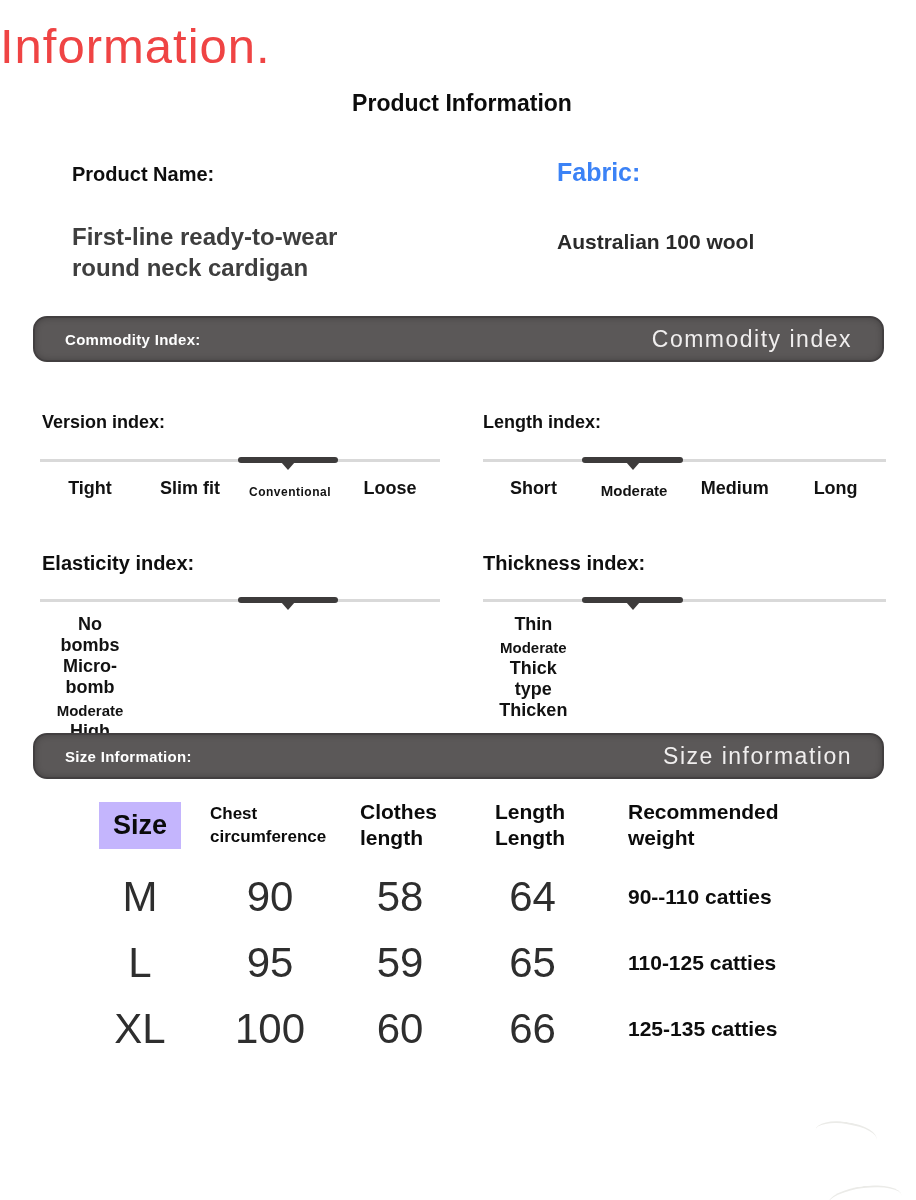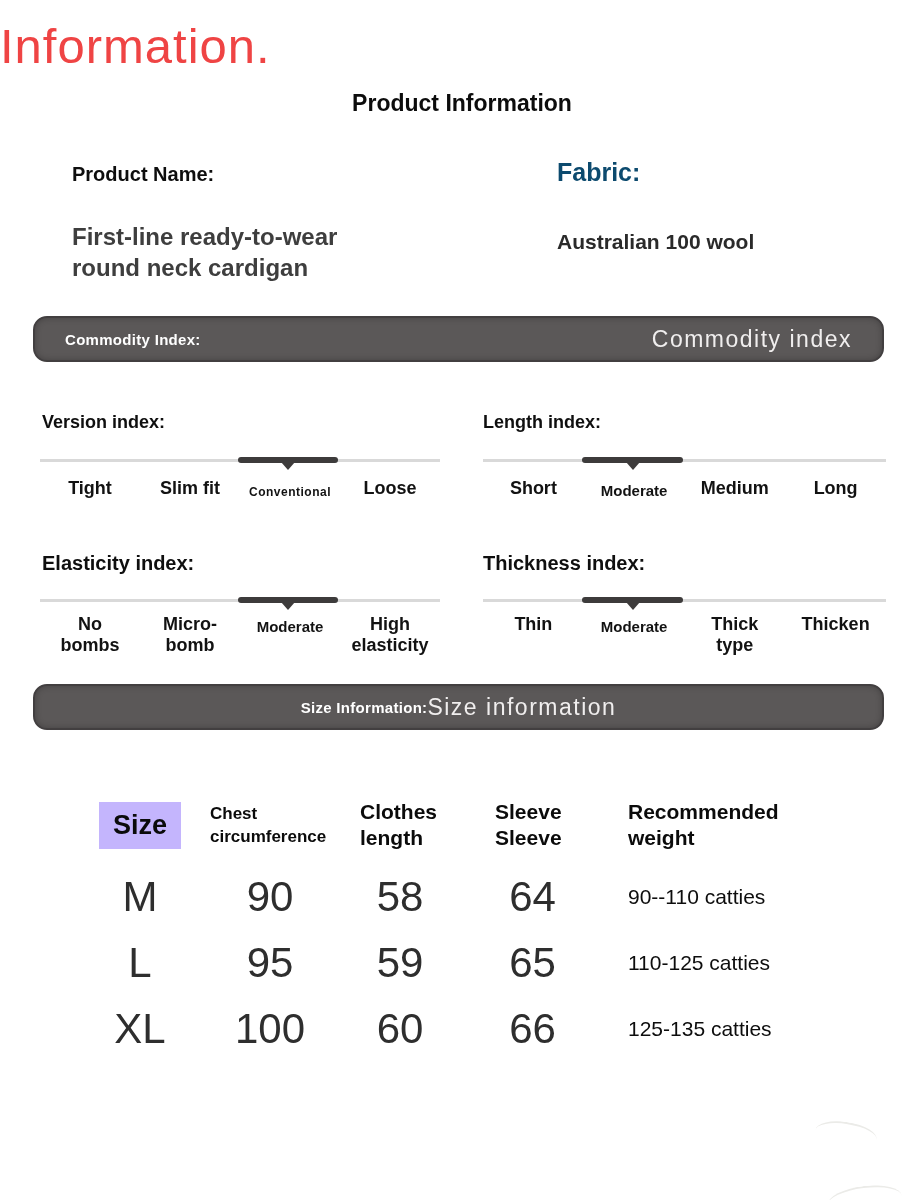--- a/index.html
+++ b/index.html
@@ -17,35 +17,35 @@
     letter-spacing:1px;
   }
   .subtitle {
     position:absolute; top:90px; left:0; right:0; text-align:center;
     font-size:23px; font-weight:700; color:#0c0c0c;padding-left:8px;
   }
 
   
   .pname-label { position:absolute; left:72px; top:163px; font-size:20px; font-weight:700; color:#0e0e0e; }
   .pname-value { position:absolute; left:72px; top:221px; width:330px; font-size:24px; line-height:31px; font-weight:700; color:#3e3e3e; }
-  .fabric-label { position:absolute; left:557px; top:158px; font-size:25px; font-weight:700; color:#0c4a6e; }
+  .fabric-label { position:absolute; left:557px; top:158px; font-size:25px; font-weight:700; color:#3b82f6; }
   .fabric-value { position:absolute; left:557px; top:230px; font-size:21px; font-weight:700; color:#2a2a2a; }
 
   
   .bar {
     position:absolute; left:33px; width:851px; height:46px;
     background:var(--bar-background, #5b5858);
     border:2px solid var(--bar-border, #423f40);
     border-radius:14px;
     display:flex; align-items:center; justify-content:space-between;
     padding:0 30px;
     box-shadow:inset 0 0 6px rgba(0,0,0,0.25);
   }
   .bar.commodity { top:316px; }
-  .bar.sizebar  { top:684px;justify-content:center; }
+  .bar.sizebar  { top:733px; }
   .bar .left-label  { font-size:15px; font-weight:700; color:#ffffff; letter-spacing:0.3px; }
   .bar .right-label { font-size:23px; font-weight:400; color:#f0eeee; letter-spacing:1.5px; }
 
   
   .idx-label { position:absolute; font-weight:700; color:#0f0f0f; }
   .idx-label.row1 { top:412px; font-size:18px; }
   .idx-label.row2 { top:552px; font-size:20px; }
   .col-left  { left:42px; }
   .col-right { left:483px; }
 
@@ -63,21 +63,21 @@
   .seg::after {
     content:""; position:absolute; left:50%; bottom:-7px; margin-left:-7px;
     border-left:7px solid transparent; border-right:7px solid transparent;
     border-top:8px solid var(--active-segment, #3d3b3b);
   }
 
   .opts { position:absolute; display:flex; }
   .opts.l { left:40px;  width:400px; }
   .opts.r { left:483px; width:403px; }
   .opts.row1 { top:478px; }
-  .opts.row2 { top:614px; }
+  .opts.row2 { top:614px;flex-direction:column; }
   .opt {
     width:25%; text-align:center; font-weight:700; font-size:18px;
     line-height:21px; color:#121212;
     display:flex; justify-content:center;
   }
   .opt > span { display:inline-block; }
   .opt.wrap-60 > span { max-width:62px; }
   .opt.wrap-70 > span { max-width:72px; }
   .opt.wrap-85 > span { max-width:88px; }
   .opt.sel    { font-size:15px; padding-top:2px; }
@@ -99,21 +99,21 @@
   .th.c1 { justify-self:center; font-size:27px; background:#c4b5fd; padding:8px 14px; }
   .th.c2, .th.c3, .th.c4, .th.c5 { justify-self:start; line-height:26px; }
   .th.c2 { font-size:17px; max-width:125px; line-height:23px; }
   .th.c3 { font-size:21px; max-width:100px; margin-left:30px; }
   .th.c4 { font-size:21px; max-width:90px;  margin-left:25px; }
   .th.c5 { font-size:21px; max-width:175px; margin-left:33px; }
 
   .td { text-align:center; font-size:42px; font-weight:400; color:#2e2e2e; }
   .td.weight {
     text-align:left; margin-left:33px;
-    font-size:21px; font-weight:400; color:#0d0d0d;
+    font-size:21px; font-weight:700; color:#0d0d0d;
   }
 
   
   .arc { position:absolute; border-top:2px solid #ebebe8; border-radius:50%; }
   .arc.a1 { left:815px; top:1122px; width:62px; height:26px; transform:rotate(9deg); }
   .arc.a2 { left:828px; top:1186px; width:74px; height:28px; transform:rotate(-7deg); }
 </style>
 </head>
 <body>
 
@@ -210,21 +210,21 @@
 
   <div class="bar sizebar">
     <span class="left-label">Size Information:</span>
     <span class="right-label">Size information</span>
   </div>
 
   <div class="t-row t-head">
     <div class="th c1">Size</div>
     <div class="th c2">Chest circumference</div>
     <div class="th c3">Clothes length</div>
-    <div class="th c4">Sleeve Sleeve</div>
+    <div class="th c4">Length Length</div>
     <div class="th c5">Recommended weight</div>
   </div>
 
   <div class="t-row t-r0">
     <div class="td">M</div>
     <div class="td">90</div>
     <div class="td">58</div>
     <div class="td">64</div>
     <div class="td weight">90--110 catties</div>
   </div>

